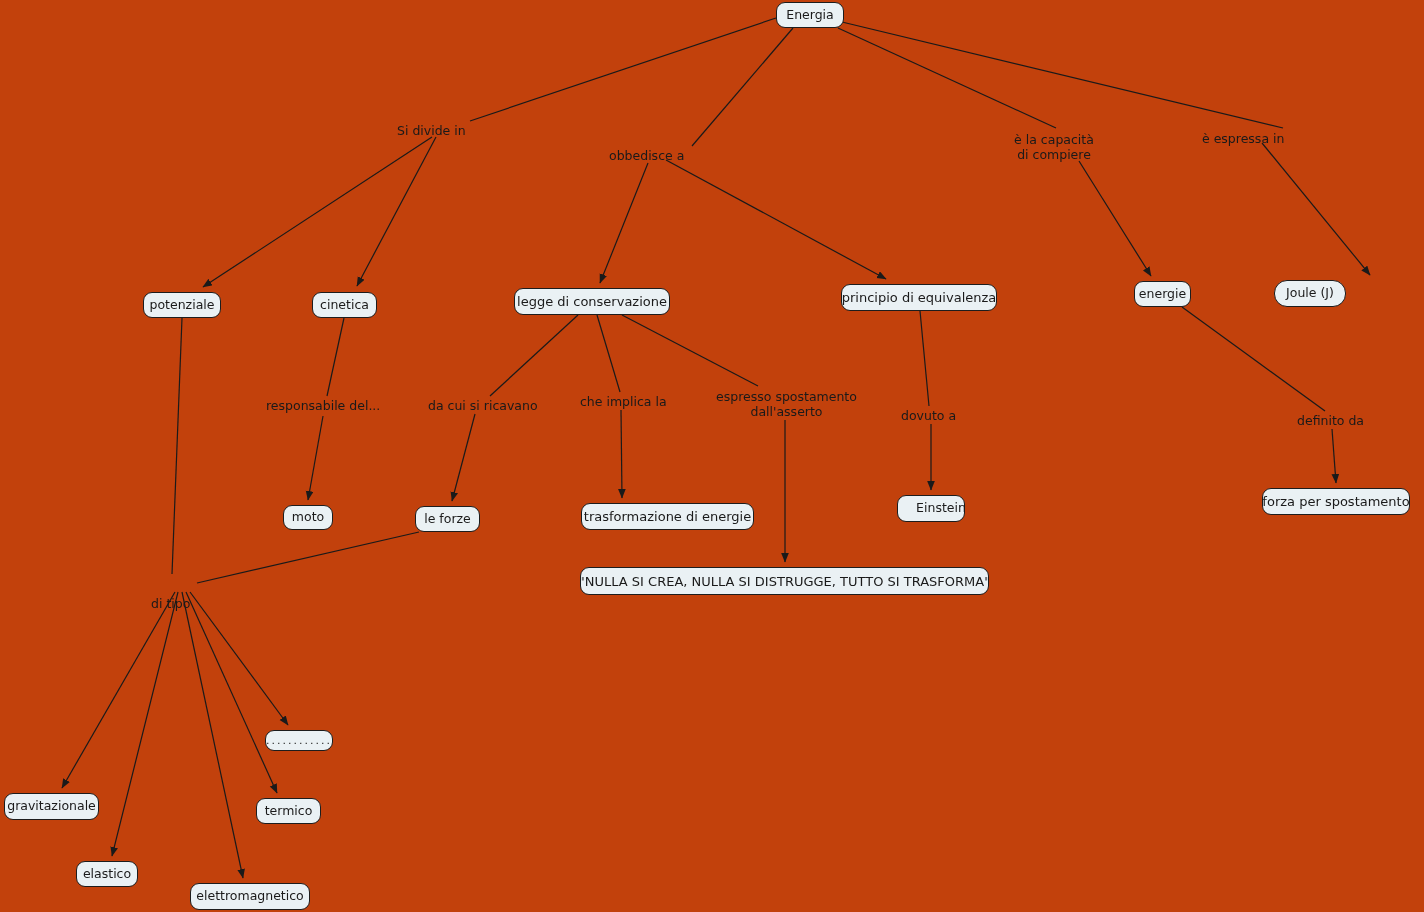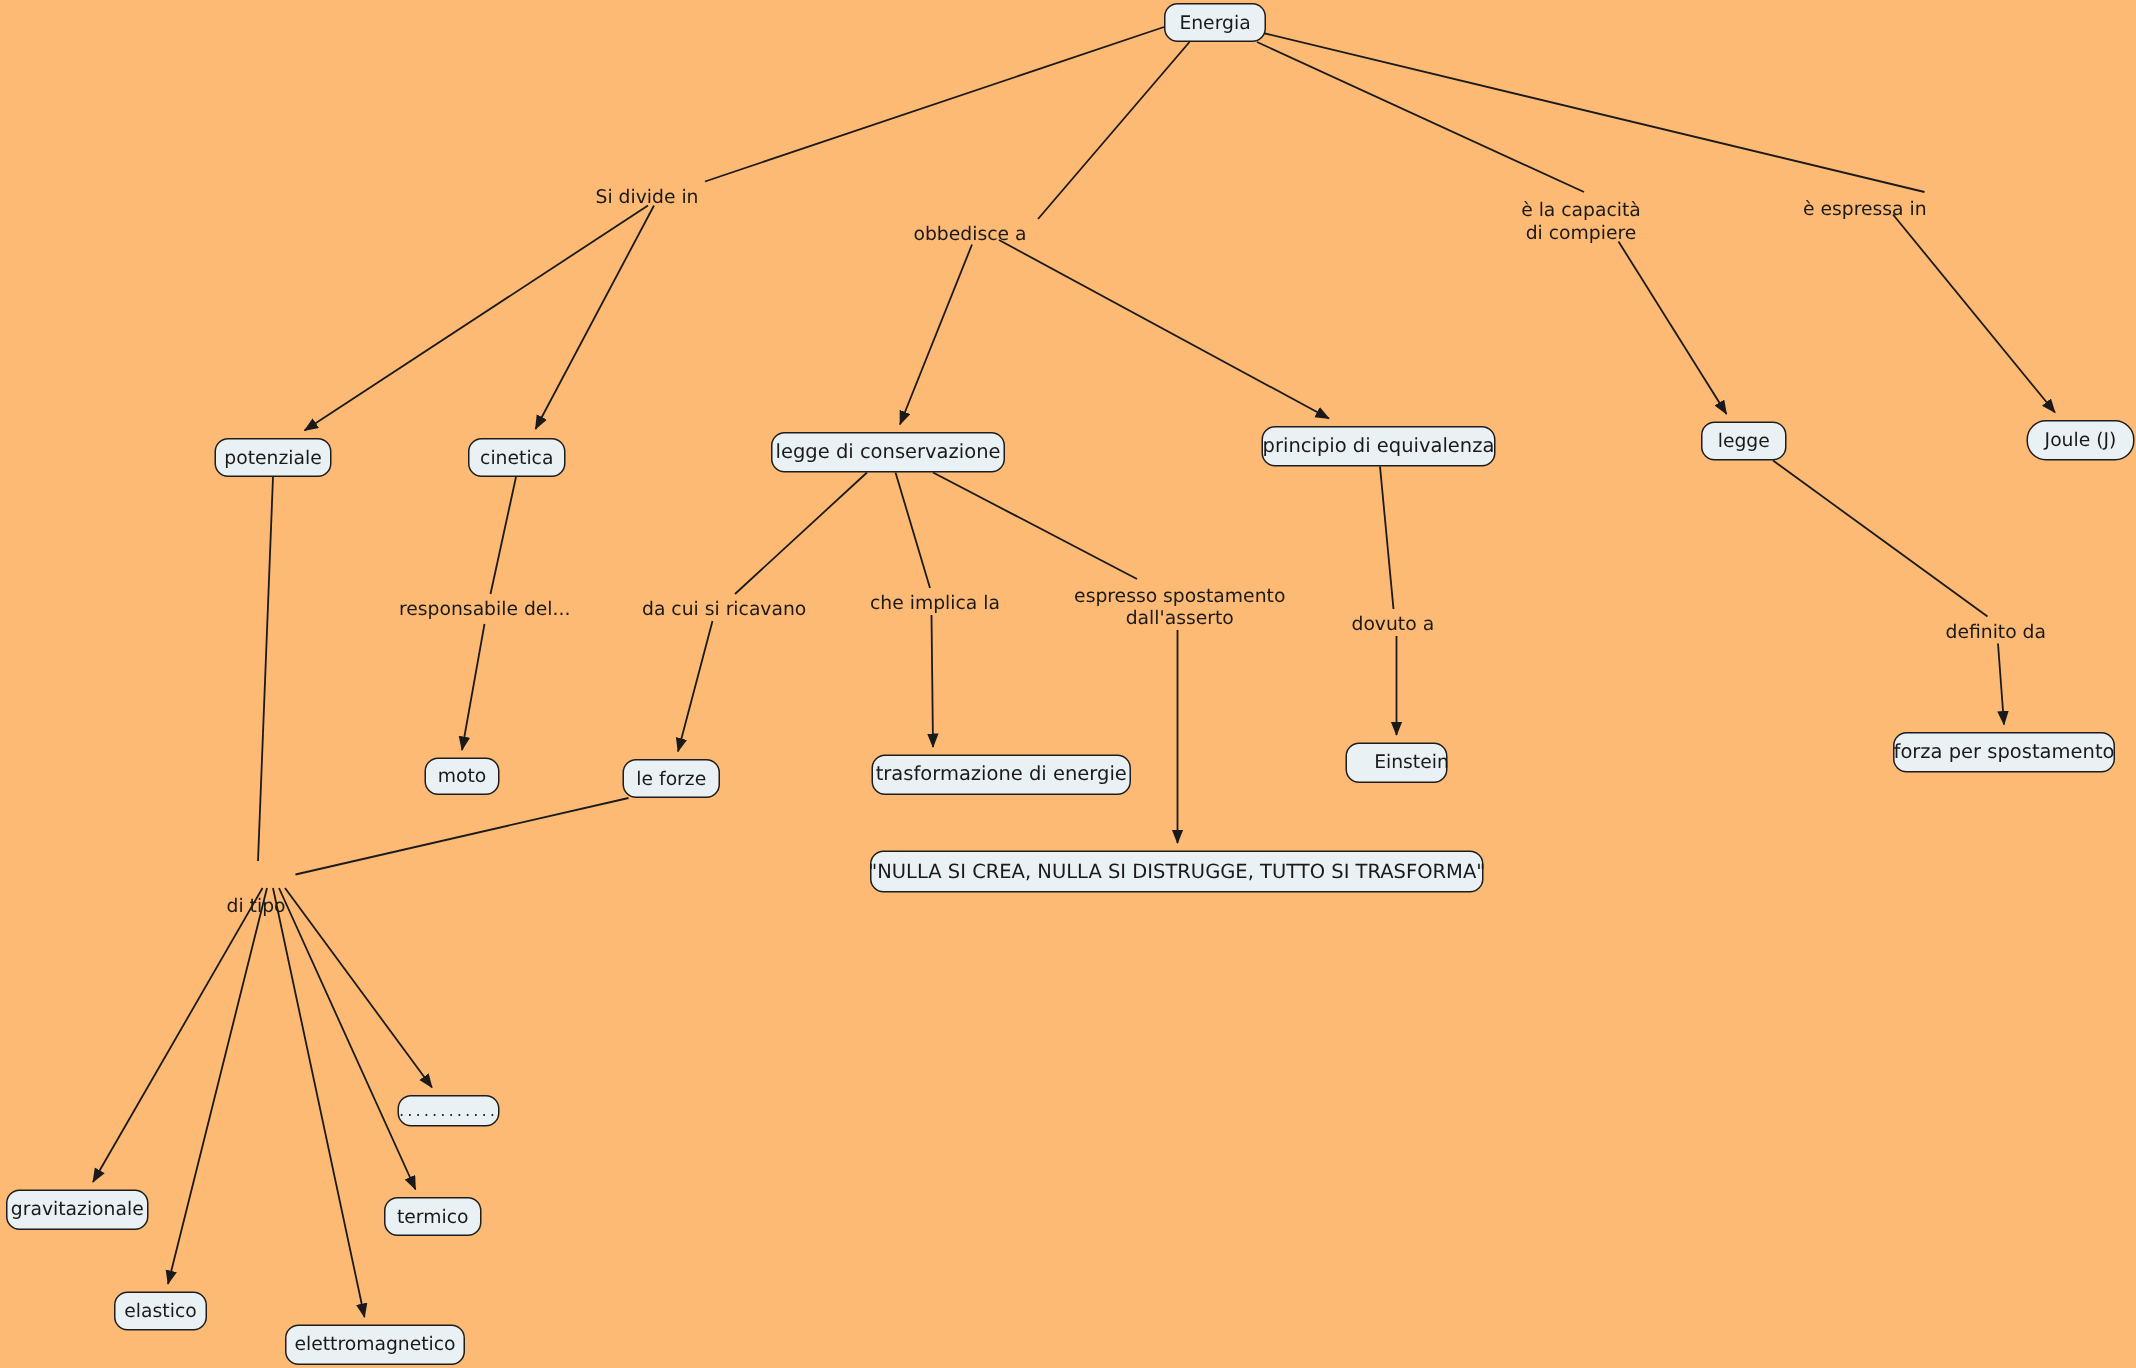--- a/index.html
+++ b/index.html
@@ -7,21 +7,21 @@
     padding: 0;
     background: #ffffff;
   }
   body {
     font-family: "DejaVu Sans", sans-serif;
   }
   #canvas {
     position: relative;
     width: 1424px;
     height: 912px;
-    background: #fdba74;
+    background: #c2410c;
     overflow: hidden;
   }
   #edges {
     position: absolute;
     left: 0;
     top: 0;
     width: 1424px;
     height: 912px;
   }
   .node {
@@ -105,22 +105,22 @@
         <line x1="190" y1="592" x2="288" y2="725" stroke="#1a1a1a" stroke-width="1.2" marker-end="url(#arrowhead)"></line>
       </g>
   </svg>
 
   <div id="node-layer">
       <div class="node" style="left: 776px; top: 2px; width: 68px; height: 26px;">Energia</div>
       <div class="node" style="left: 143px; top: 292px; width: 78px; height: 26px;">potenziale</div>
       <div class="node" style="left: 312px; top: 292px; width: 65px; height: 26px;">cinetica</div>
       <div class="node wide" style="left: 514px; top: 288px; width: 156px; height: 27px;">legge di conservazione</div>
       <div class="node wide" style="left: 841px; top: 284px; width: 156px; height: 27px;">principio di equivalenza</div>
-      <div class="node" style="left: 1134px; top: 281px; width: 57px; height: 26px;">legge</div>
-      <div class="node" style="left: 1351px; top: 280px; width: 72px; height: 27px; border-radius: 13px;">Joule (J)</div>
+      <div class="node" style="left: 1134px; top: 281px; width: 57px; height: 26px;">energie</div>
+      <div class="node" style="left: 1274px; top: 280px; width: 72px; height: 27px; border-radius: 13px;">Joule (J)</div>
       <div class="node" style="left: 283px; top: 505px; width: 50px; height: 25px;">moto</div>
       <div class="node" style="left: 415px; top: 506px; width: 65px; height: 26px;">le forze</div>
       <div class="node wide" style="left: 536px; top: 503px; width: 173px; height: 27px; margin-left: 45px;">trasformazione di energie</div>
       <div class="node" style="left: 897px; top: 495px; width: 68px; height: 27px; padding-left: 29px;">Einstein</div>
       <div class="node wide" style="left: 1262px; top: 488px; width: 148px; height: 27px;">forza per spostamento</div>
       <div class="node wide" style="left: 580px; top: 567px; width: 409px; height: 28px;">"NULLA SI CREA, NULLA SI DISTRUGGE, TUTTO SI TRASFORMA"</div>
       <div class="node dots" style="left: 265px; top: 730px; width: 68px; height: 21px;">............</div>
       <div class="node" style="left: 4px; top: 793px; width: 95px; height: 27px;">gravitazionale</div>
       <div class="node" style="left: 256px; top: 798px; width: 65px; height: 26px;">termico</div>
       <div class="node" style="left: 76px; top: 861px; width: 62px; height: 26px;">elastico</div>

